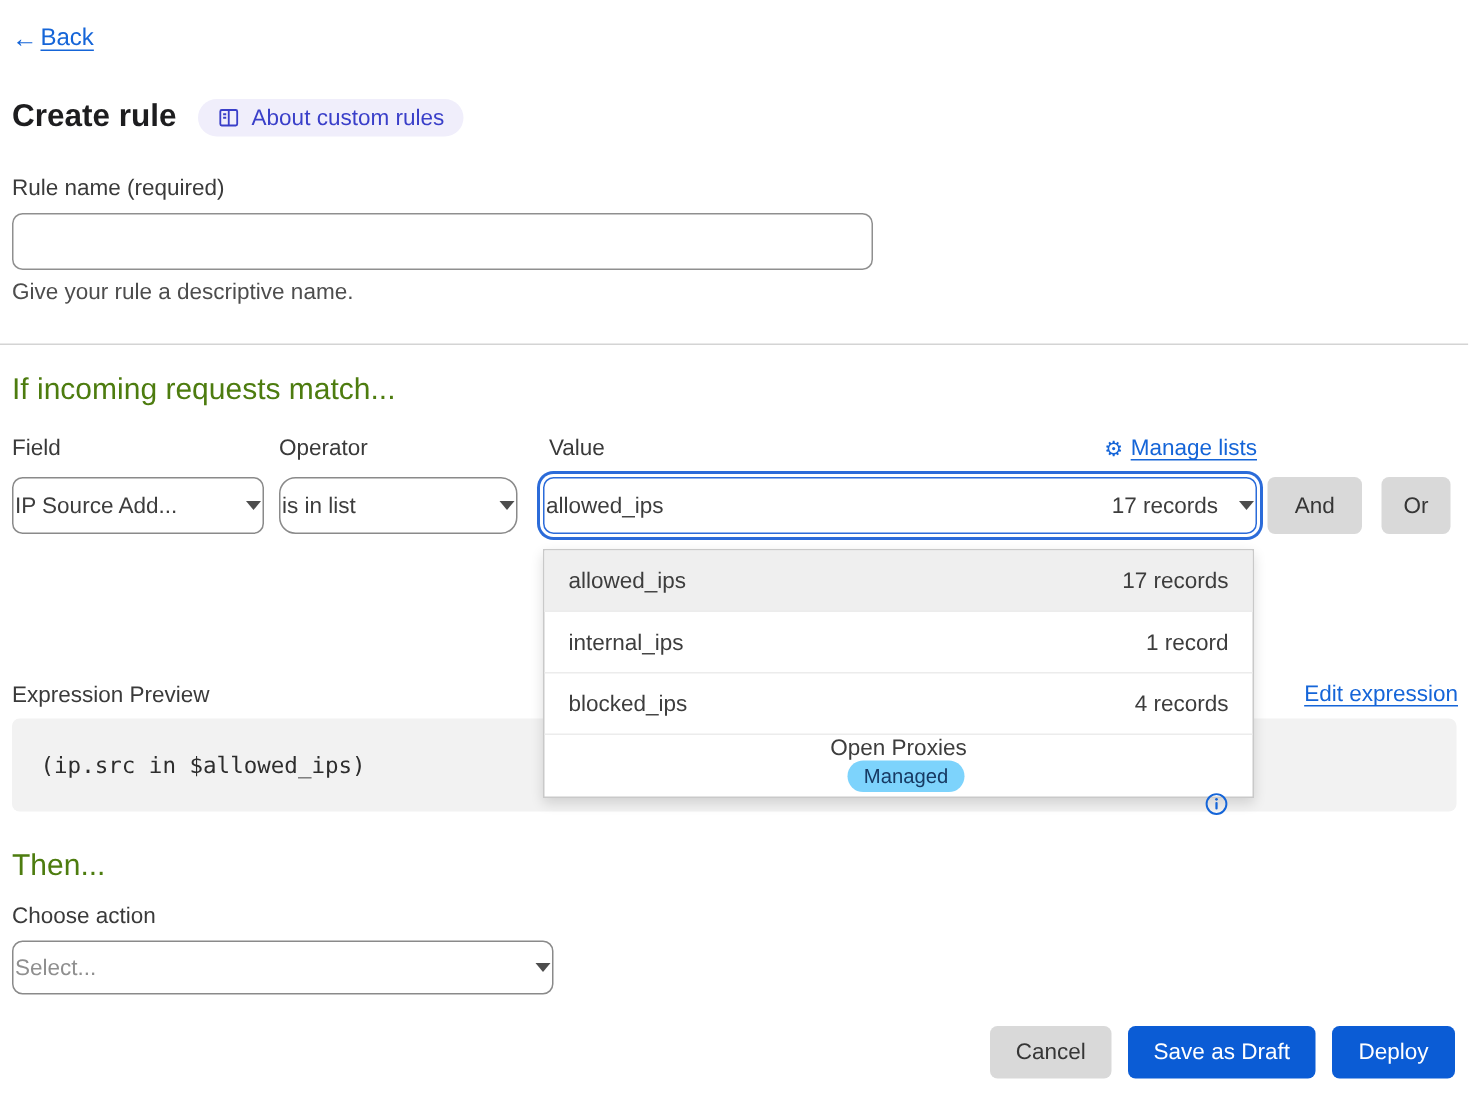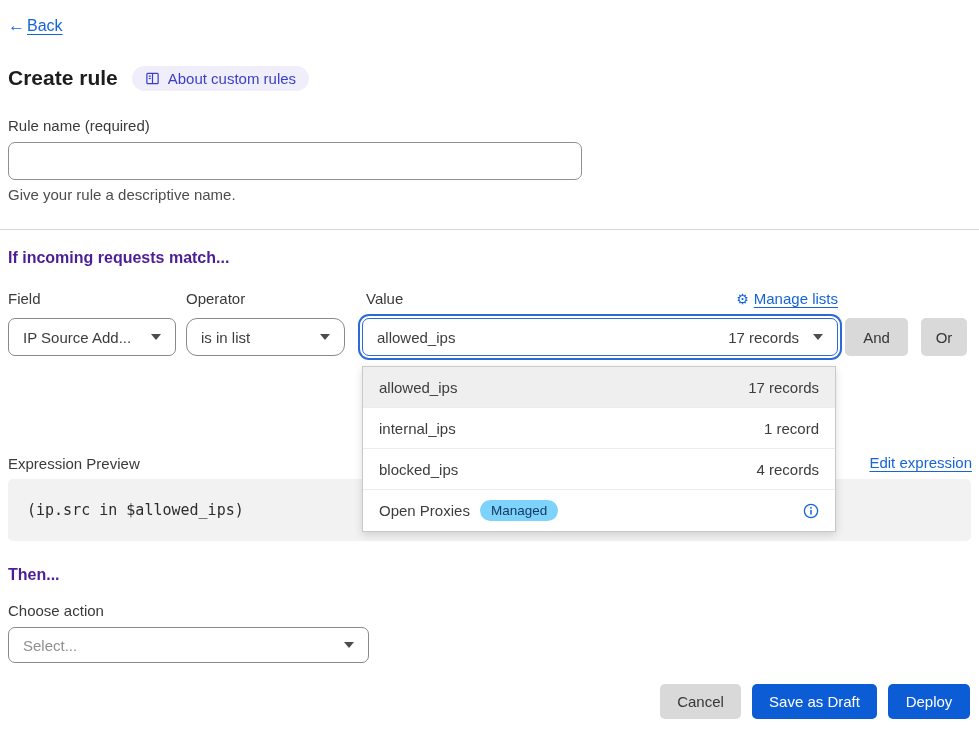--- a/index.html
+++ b/index.html
@@ -44,40 +44,40 @@
     width: 574px; height: 38px;
     border: 1px solid #8f8f8f; border-radius: 7px;
     font-family: "Liberation Sans", sans-serif; font-size: 15px;
     padding: 0 12px; color: #2d2d2d; outline: none; background: #fff;
   }
   .rule-name-helper { position: absolute; left: 8px; top: 186px; font-size: 15px; color: #4d4d4d; }
 
   .divider { position: absolute; left: 0; top: 229px; width: 979px; height: 1px; background: #d4d4d4; }
 
   
-  .section-heading { font-size: 16px; font-weight: bold; color: #4c1d95; }
+  .section-heading { font-size: 20px; font-weight: normal; color: #4d7c0f; }
   .match-heading { position: absolute; left: 8px; top: 249px; }
 
   .label-field { position: absolute; left: 8px; top: 290px; }
   .label-operator { position: absolute; left: 186px; top: 290px; }
   .label-value { position: absolute; left: 366px; top: 290px; }
 
   .manage-lists {
     position: absolute; top: 290px; left: 730px; width: 108px;
     display: flex; align-items: center; justify-content: flex-end; gap: 5px;
     font-size: 15px; color: #1565d8; cursor: pointer; text-decoration: none;
   }
   .manage-lists .gear { font-size: 14px; line-height: 1; }
   .manage-lists .manage-label { text-decoration: underline; text-underline-offset: 3px; }
 
   .select {
     position: absolute; height: 38px;
     border: 1px solid #8a8a8a; border-radius: 7px; background: #fff;
     display: flex; align-items: center;
-    padding: 0 14px; font-size: 15px; color: #3d3d3d; cursor: pointer;
+    padding: 0 1px; font-size: 15px; color: #3d3d3d; cursor: pointer;
   }
   .select .chevron {
     width: 0; height: 0; margin-left: auto;
     border-left: 5px solid transparent; border-right: 5px solid transparent;
     border-top: 6px solid #4d4d4d;
   }
   .field-select { left: 8px; top: 318px; width: 168px; }
   .operator-select { left: 186px; top: 318px; width: 159px; border-radius: 11px; }
   .value-select {
     left: 362px; top: 318px; width: 476px;
@@ -101,21 +101,21 @@
     position: absolute; left: 362px; top: 366px; width: 474px;
     background: #ffffff; border: 1px solid #c9c9c9;
     box-shadow: 0 3px 8px rgba(0,0,0,0.14);
     z-index: 10;
   }
   .dropdown-row {
     height: 41px; display: flex; align-items: center;
     padding: 0 16px; font-size: 15px; color: #3d3d3d; cursor: pointer;
     border-bottom: 1px solid #ececec;
   }
-  .dropdown-row:last-child { border-bottom: none; }
+  .dropdown-row:last-child { border-bottom: none; flex-direction: column; }
   .dropdown-row.selected { background: #efefef; }
   .dropdown-row .row-meta { margin-left: auto; }
   .managed-badge {
     display: inline-block; margin-left: 10px;
     background: #7dd3fc; color: #173a63;
     font-size: 13.5px; border-radius: 999px; padding: 3px 11px;
   }
   .info-icon { margin-left: auto; display: flex; align-items: center; cursor: pointer; }
 
   

